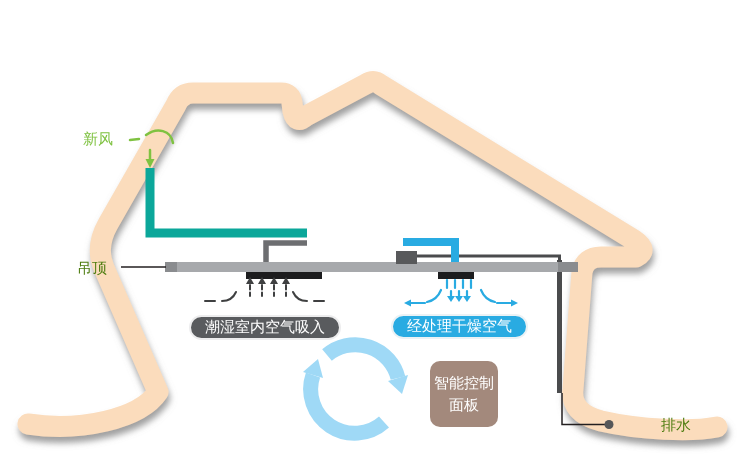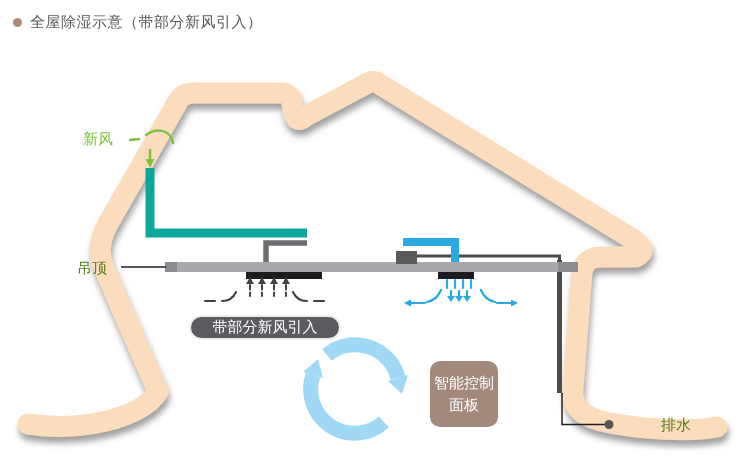--- a/index.html
+++ b/index.html
@@ -123,31 +123,30 @@
       <path d="M 146 135 C 157 127 171 130 173 143"></path>
       <line x1="150" y1="150" x2="150" y2="160"></line>
       <polygon points="145.5,159 154.5,159 150,168" fill="#7fc241" stroke="none"></polygon>
     </g>
 
     <line x1="121" y1="267" x2="166" y2="267" stroke="#231f20" stroke-width="1.5"></line>
     <path d="M 562 393 L 562 424.5 L 605 424.5" fill="none" stroke="#231f20" stroke-width="1.5"></path>
     <circle cx="609" cy="424.5" r="4.5" fill="#555658"></circle>
   </svg>
 
-  <div class="title-row">
-    <span class="title-bullet"></span>
-    <span class="title-text">全屋除湿示意（带部分新风引入）</span>
-  </div>
 
   <div class="abs fresh-air">新风</div>
   <div class="abs tag ceiling-label">吊顶</div>
 
 
   <div class="pill pill-dark">
-    <span>带部分新风引入</span>
+    <span>潮湿室内空气吸入</span>
+  </div>
+  <div class="pill pill-blue">
+    <span>经处理干燥空气</span>
   </div>
 
   <div class="abs panel">
     <span>智能控制</span>
     <span>面板</span>
   </div>
 
   <div class="abs tag drain-label">排水</div>
 </div>
 

